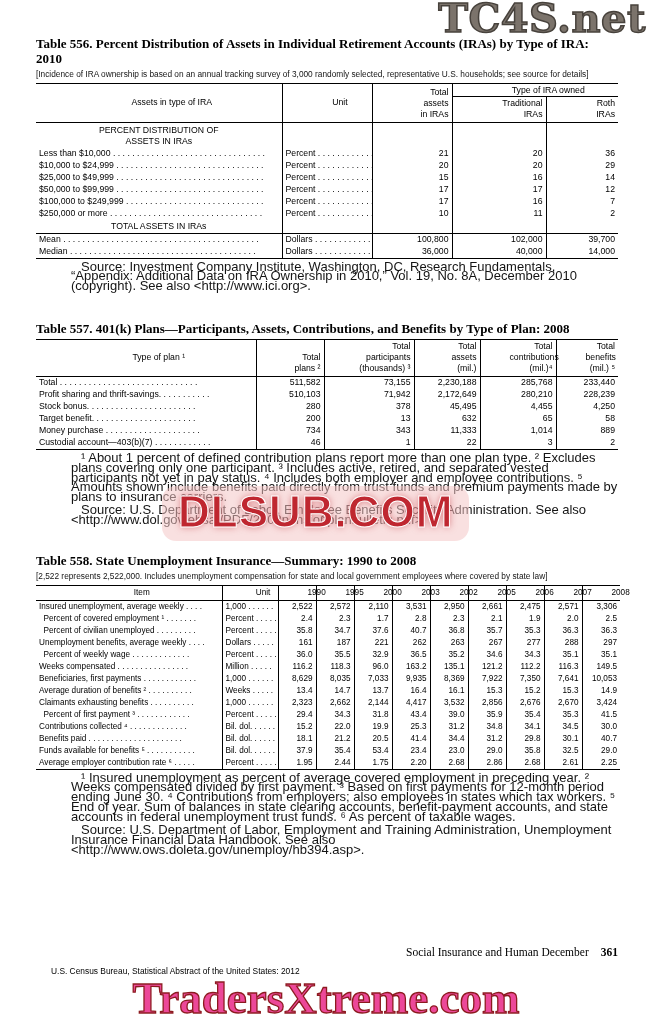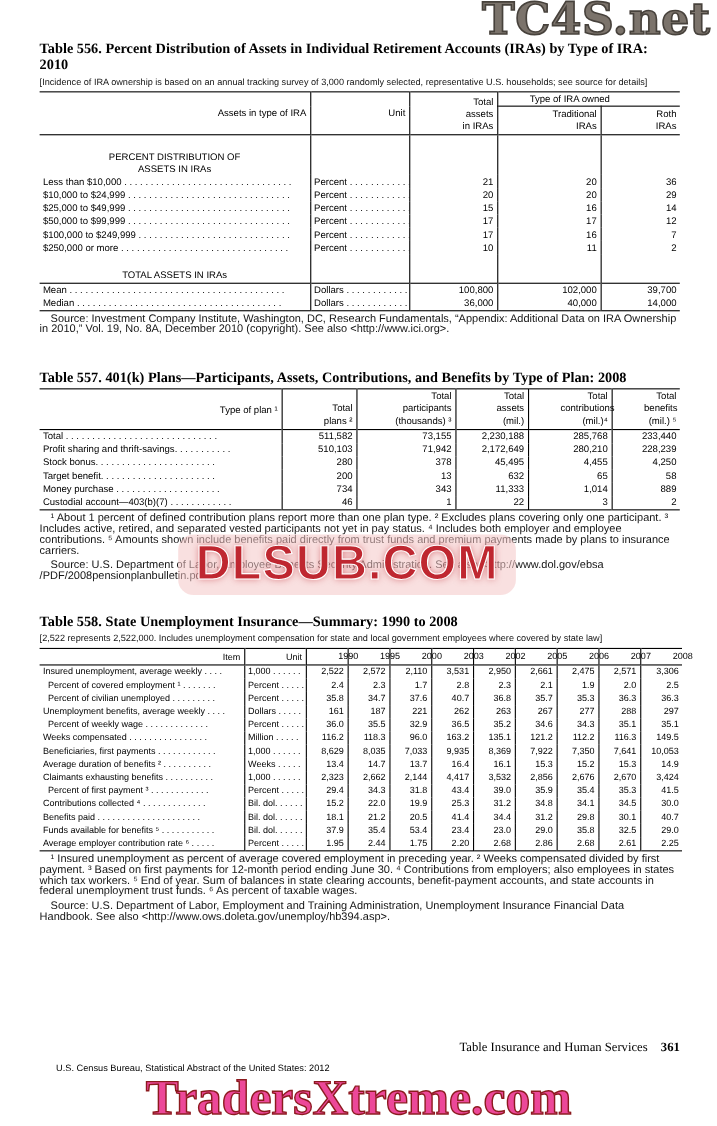--- a/index.html
+++ b/index.html
@@ -24,32 +24,32 @@
     border-top:1px solid #000; border-bottom:1px solid #000;
   }
   thead { border-bottom:1px solid #000; }
   th, td {
     font-size:8.7px; line-height:11px; padding:0.5px 3px;
     font-weight:normal; vertical-align:bottom; color:#000;
     border-right:1px solid #000;
   }
   tr > *:last-child { border-right:0; }
   th { white-space:pre-line;padding-left:29px; }
-  .h-mid   { text-align:right; vertical-align:middle; }
+  .h-mid   { text-align:center; vertical-align:middle; }
   .h-right { text-align:right; vertical-align:bottom; padding-bottom:2px; }
-  .h-group { text-align:left; vertical-align:middle; border-bottom:1px solid #000; }
+  .h-group { text-align:center; vertical-align:middle; border-bottom:1px solid #000; }
   td.stub, td.unit { white-space:pre; overflow:hidden; text-align:left; }
   td.num  { text-align:right; }
-  td.section { text-align:center; white-space:pre-line; padding-top:14px; }
+  td.section { text-align:center; white-space:pre-line; padding-top:2px; }
   tr.bold td { font-weight:normal; }
   tr.rule-top > td { border-top:1px solid #000; }
   .t558 th, .t558 td { font-size:8.2px; line-height:11px; }
 
   .footnote, .source {
-    font-size:10px; line-height:9.9px; text-indent:10px; margin-top:3px;
+    font-size:13px; line-height:9.9px; text-indent:10px; margin-top:3px;margin-left:35px;
   }
 
   .running-foot {
     position:absolute; right:34px; top:946px;
     font-family:"Liberation Serif", serif; font-size:11.5px; color:#000;
   }
   .running-foot .pageno { font-weight:bold; margin-left:12px; }
   .credit { position:absolute; left:51px; top:966px; font-size:8.4px; color:#000; }
 
   .wm-top {
@@ -483,20 +483,20 @@
             </tr>
           </tbody>
       </table>
       <p class="footnote">¹ Insured unemployment as percent of average covered employment in preceding year. ² Weeks compensated divided by first payment. ³ Based on first payments for 12-month period ending June 30. ⁴ Contributions from employers; also employees in states which tax workers. ⁵ End of year. Sum of balances in state clearing accounts, benefit-payment accounts, and state accounts in federal unemployment trust funds. ⁶ As percent of taxable wages.</p>
       <p class="source">Source: U.S. Department of Labor, Employment and Training Administration, Unemployment Insurance Financial Data Handbook. See also &lt;http://www.ows.doleta.gov/unemploy/hb394.asp&gt;.</p>
     </section>
 
   </div>
 
   <div class="running-foot">
-    <span>Table Insurance and Human Services</span><span class="pageno">361</span>
+    <span>Social Insurance and Human December</span><span class="pageno">361</span>
   </div>
   <div class="credit">U.S. Census Bureau, Statistical Abstract of the United States: 2012</div>
 
   <div class="wm-top">TC4S.net</div>
   <div class="wm-mid">DLSUB.COM</div>
   <div class="wm-bottom">TradersXtreme.com</div>
 </div>
 
 </body></html>

